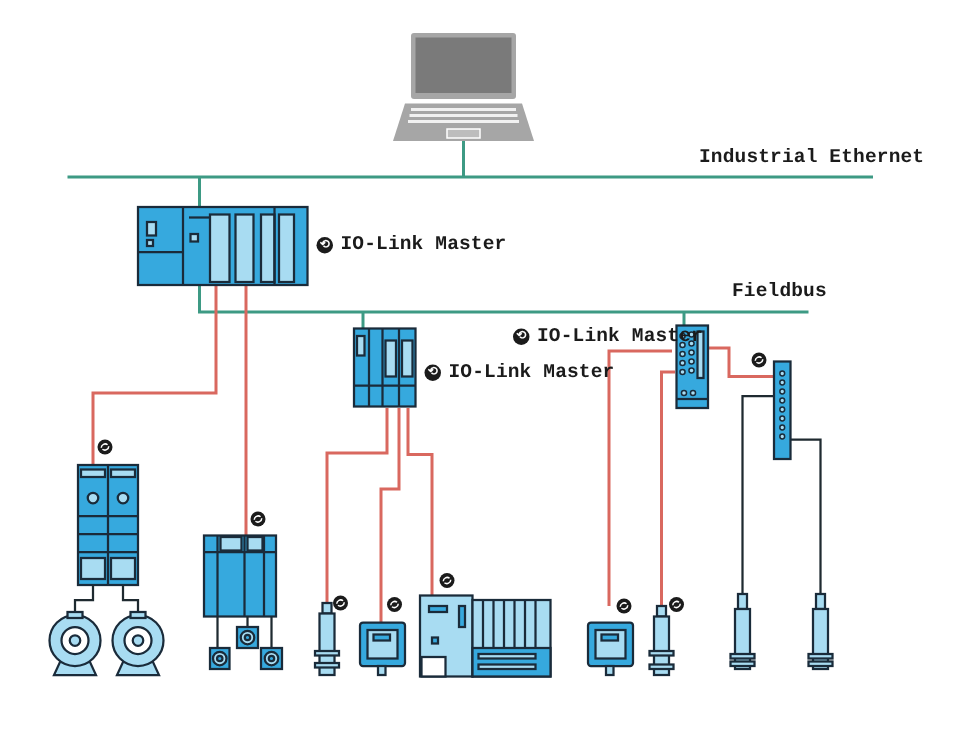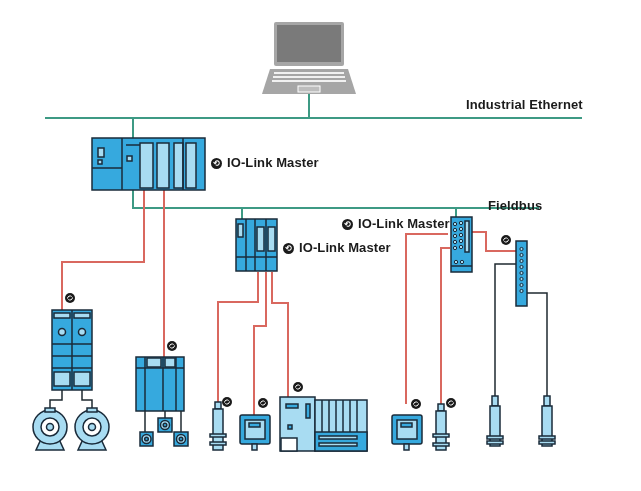--- a/index.html
+++ b/index.html
@@ -1,17 +1,17 @@
 <!DOCTYPE html>
 <html><head>
 <meta charset="utf-8">
 <style>
   html,body{margin:0;padding:0;background:#ffffff;}
   body{width:641px;height:491px;position:relative;overflow:hidden;font-family:"Liberation Sans","DejaVu Sans",sans-serif;}
-  #diagram{position:absolute;left:0;top:0;width:641px;height:491px;}
+  #diagram{position:absolute;left:0;top:0;width:641px;height:491px;font-family:Liberation Mono, monospace;}
   .lbl{position:absolute;font-weight:bold;font-size:13px;color:#1b1b1b;white-space:nowrap;letter-spacing:0.1px;}
   .lbl .ico{display:inline-block;width:11px;height:11px;border-radius:50%;background:#1b1b1b;color:#fff;font-size:8px;line-height:11px;text-align:center;margin-right:5px;vertical-align:1px;}
 </style>
 </head>
 <body>
 
 <div id="diagram">
 <svg width="641" height="491" viewBox="0 0 641 491" xmlns="http://www.w3.org/2000/svg">
 
   <g>
@@ -262,21 +262,21 @@
         </g>
     <g transform="translate(506,240)">
           <circle r="5" fill="#1b1b1b"></circle>
           <path d="M-2.5,0.5 a2.6,2.6 0 0 1 4.2,-2 M2.5,-0.5 a2.6,2.6 0 0 1 -4.2,2" stroke="#fff" stroke-width="1" fill="none"></path>
         </g>
   </g>
 </svg>
 
 
 <div class="lbl" style="left:466px;top:97px;">Industrial Ethernet</div>
-<div class="lbl" style="left:488px;top:198px;">Fieldbus</div>
+<div class="lbl" style="left:488px;top:186px;">Fieldbus</div>
 
 <div class="lbl" style="left:211px;top:155px;">
   <span class="ico">⟲</span><span>IO-Link Master</span>
 </div>
 <div class="lbl" style="left:283px;top:240px;">
   <span class="ico">⟲</span><span>IO-Link Master</span>
 </div>
 <div class="lbl" style="left:342px;top:216px;">
   <span class="ico">⟲</span><span>IO-Link Master</span>
 </div>

